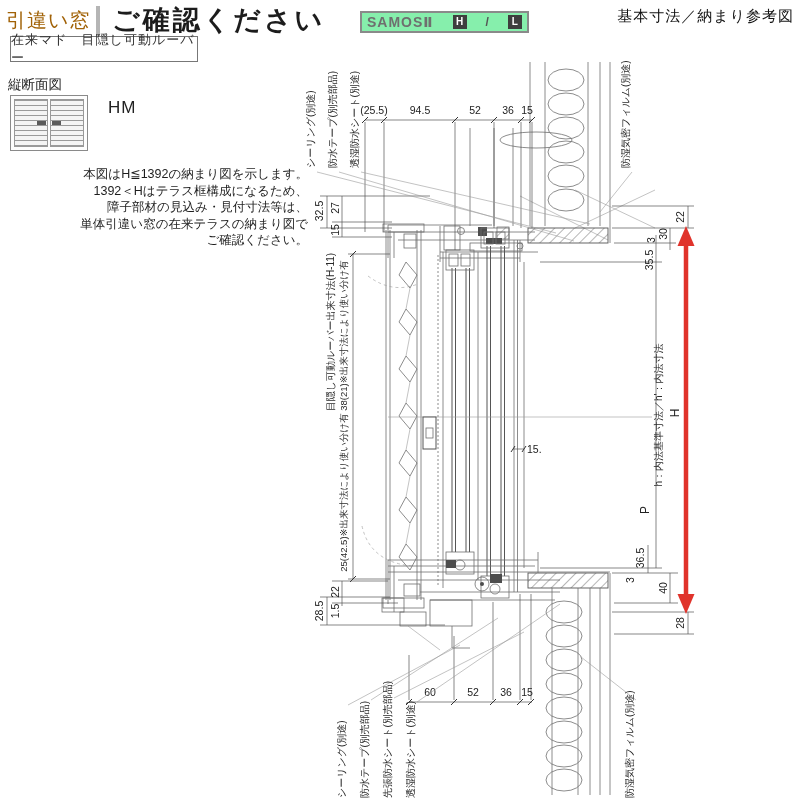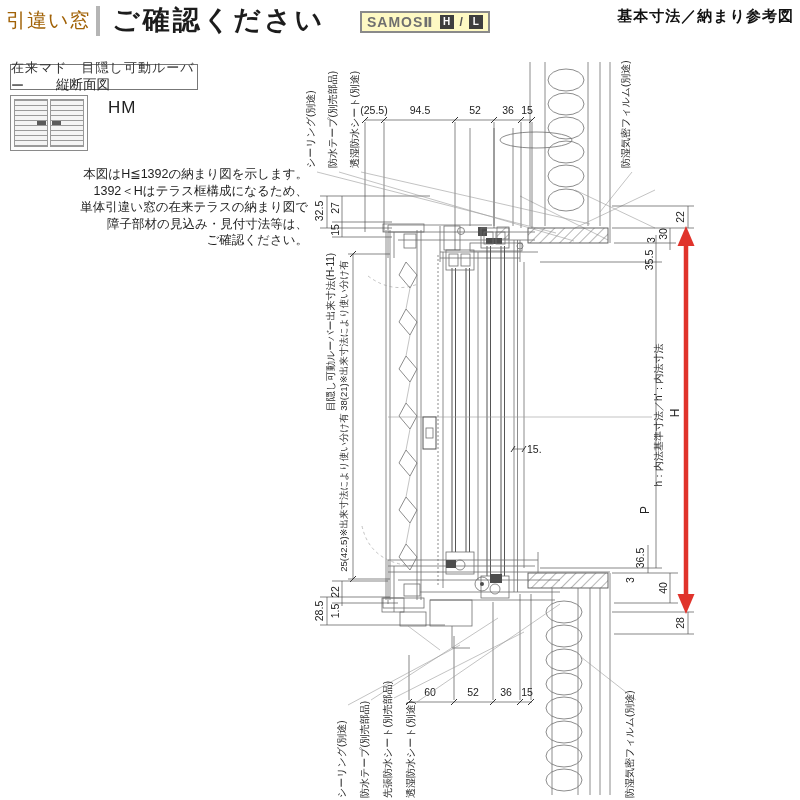--- a/index.html
+++ b/index.html
@@ -3,29 +3,29 @@
 <meta charset="utf-8">
 <style>
   html,body{margin:0;padding:0;background:#fff;}
   body{width:800px;height:800px;position:relative;overflow:hidden;
        font-family:"Liberation Sans","DejaVu Sans",sans-serif;color:#222;}
   .abs{position:absolute;}
   
   #win-type{left:6px;top:7px;font-size:20px;color:#a16207;letter-spacing:1px;}
   #hdr-divider{left:96px;top:6px;width:4px;height:30px;background:#b5b5b5;}
   #page-title{left:112px;top:2px;font-size:27px;font-weight:bold;color:#1c1c1c;letter-spacing:3px;}
-  #samos-badge{left:360px;top:11px;border:2px solid #8a8a8a;padding:1px 5px;display:flex;align-items:center;gap:6px;background:#fef9c3;}
+  #samos-badge{left:360px;top:11px;border:2px solid #8a8a8a;padding:1px 5px;display:flex;align-items:center;gap:19px;background:#86efac;}
   #samos-brand{font-size:14px;color:#6f6f6f;font-weight:bold;letter-spacing:1px;}
   .grade-box{display:inline-block;width:14px;height:14px;background:#3e3e3e;color:#fff;font-size:10px;font-weight:bold;text-align:center;line-height:14px;}
   #samos-slash{font-size:12px;color:#555;font-weight:bold;}
-  #right-caption{right:6px;top:7px;font-size:15px;color:#111;letter-spacing:1px;font-weight:bold;}
+  #right-caption{right:6px;top:7px;font-size:15px;color:#111;letter-spacing:1px;}
   #subtitle-box{left:10px;top:36px;width:186px;height:24px;border:1px solid #777;
-                display:flex;align-items:center;justify-content:center;font-size:13px;color:#333;letter-spacing:1px;margin-top:28px;}
+                display:flex;align-items:center;justify-content:center;font-size:13px;color:#333;letter-spacing:1px;}
   
-  #section-label{left:8px;top:76px;font-size:13.5px;color:#222;margin-left:48px;}
+  #section-label{left:8px;top:76px;font-size:13.5px;color:#222;}
   #louver-icon{left:10px;top:95px;width:78px;height:56px;border:1px solid #8a8a8a;background:#fdfdfd;display:flex;gap:2px;padding:3px;box-sizing:border-box;}
   .louver-pane{flex:1;border:1px solid #999;background:repeating-linear-gradient(180deg,#9a9a9a 0 1px,#f4f4f4 1px 5px);position:relative;}
   .pane-handle{position:absolute;width:9px;height:4px;background:#5a5a5a;top:21px;}
   .pane-handle.r{right:1px;} .pane-handle.l{left:1px;}
   #icon-caption{left:108px;top:98px;font-size:17px;color:#222;letter-spacing:1px;}
   #note-block{left:8px;top:166px;width:300px;font-size:12.5px;line-height:16.5px;color:#1e1e1e;text-align:right;}
   
   #drawing{left:0;top:55px;}
   svg text{font-family:"Liberation Sans","DejaVu Sans",sans-serif;}
   .d{font-size:10.5px;fill:#222;}
@@ -59,22 +59,22 @@
       <span class="pane-handle r"></span>
     </div>
   <div class="louver-pane">
       <span class="pane-handle l"></span>
     </div>
 </div>
 <div class="abs" id="icon-caption">HM</div>
 <div class="abs" id="note-block">
   <div>本図はH≦1392の納まり図を示します。</div>
   <div>1392＜Hはテラス框構成になるため、</div>
+  <div>障子部材の見込み・見付寸法等は、</div>
   <div>単体引違い窓の在来テラスの納まり図で</div>
-  <div>障子部材の見込み・見付寸法等は、</div>
   <div>ご確認ください。</div>
 </div>
 
 <svg id="drawing" class="abs" width="800" height="745" viewBox="0 55 800 745">
   <defs>
     <pattern id="hatch" width="7" height="7" patternUnits="userSpaceOnUse" patternTransform="rotate(45)">
       <line x1="0" y1="0" x2="0" y2="7" stroke="#6e6e6e" stroke-width="1"></line>
     </pattern>
   </defs>
 

